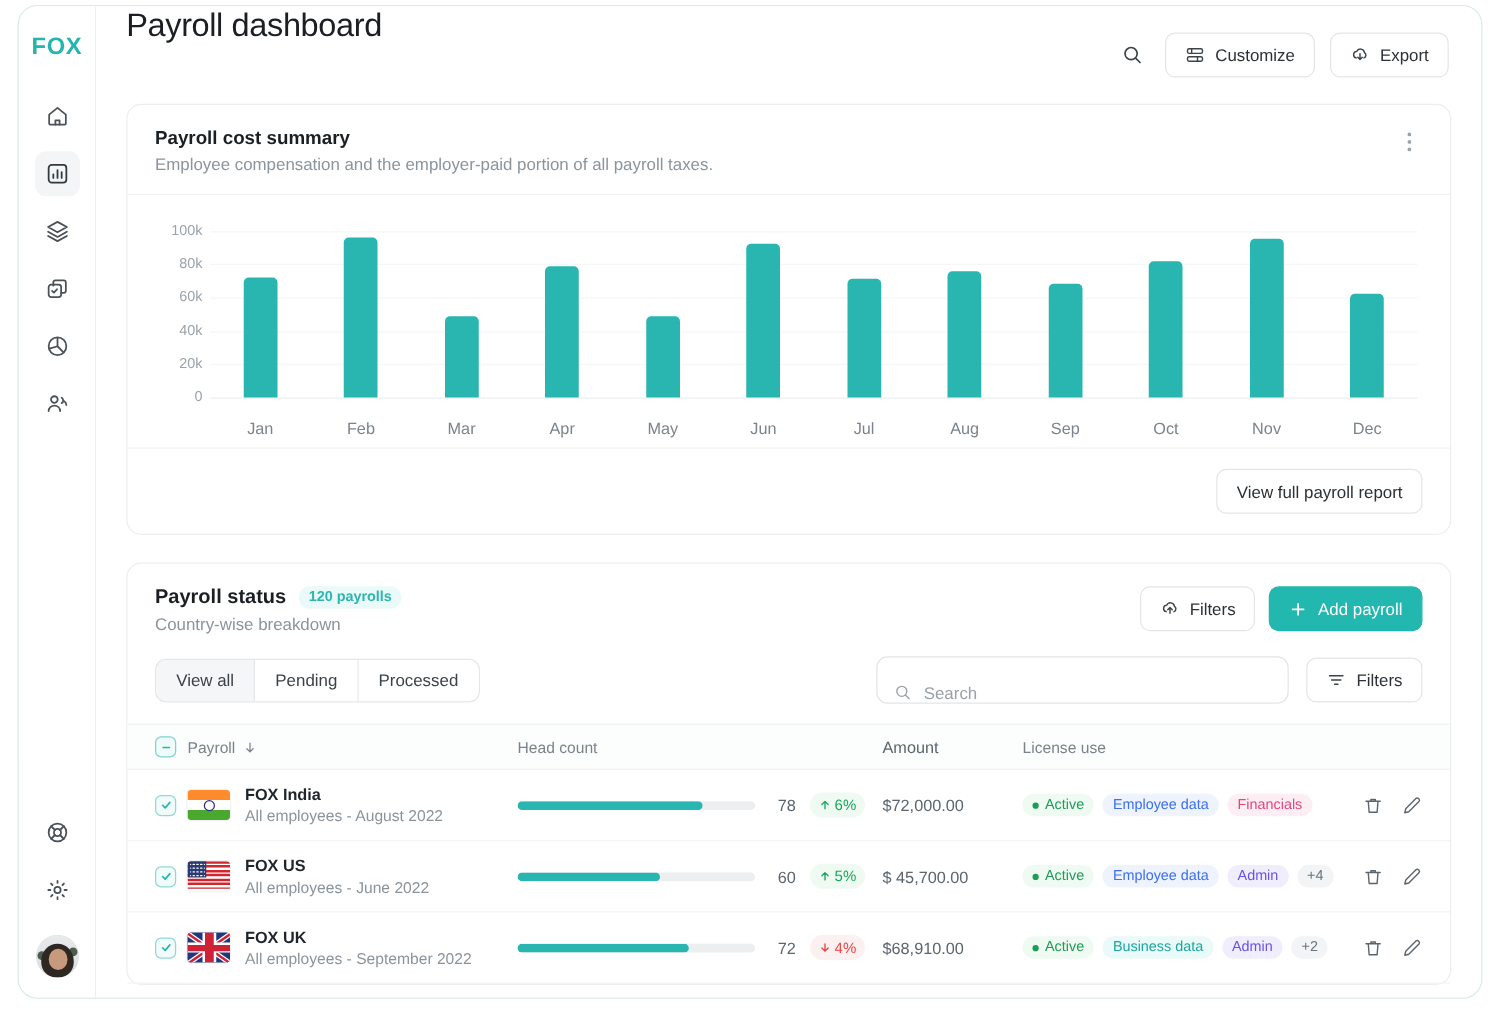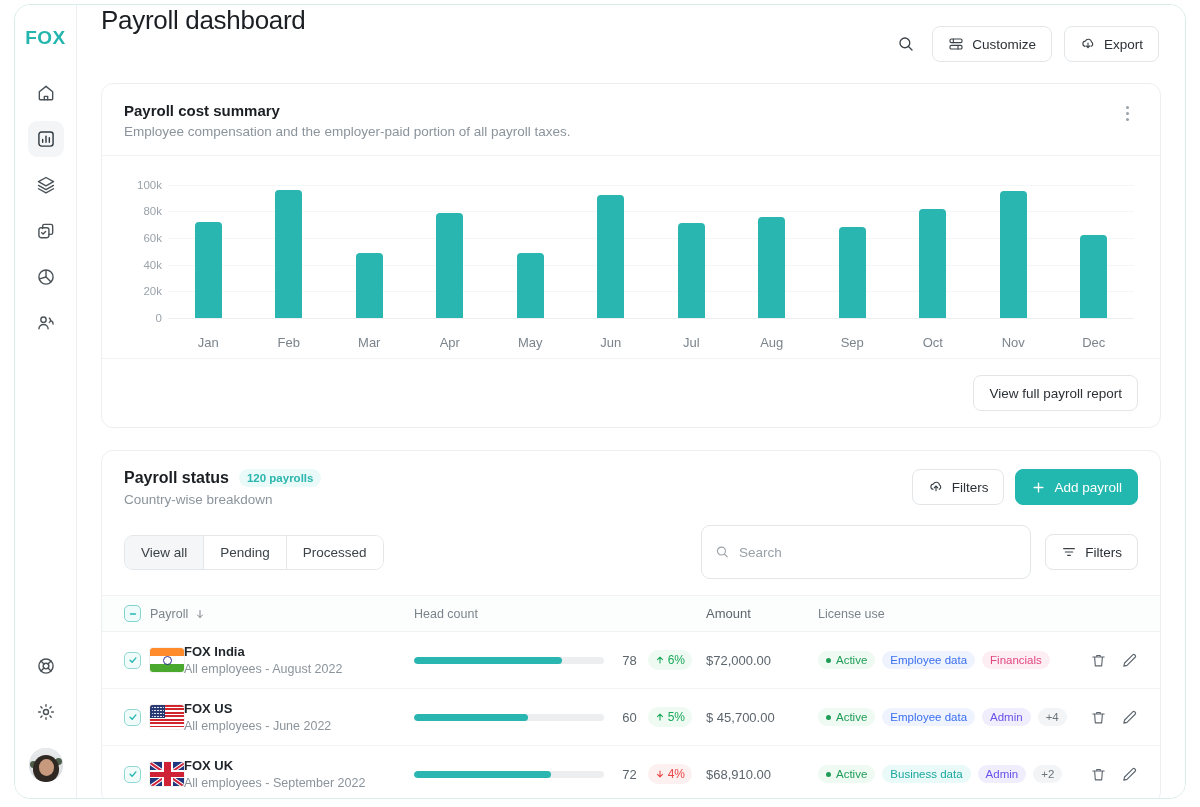--- a/index.html
+++ b/index.html
@@ -271,25 +271,25 @@
     color: #3b4248;
     background: #ffffff;
     cursor: pointer;
     border-right: 1px solid #e4e7ea;
   }
   .tab:last-child { border-right: 0; }
   .tab.active { background: #f4f6f7; font-weight: 500; }
   .search-box {
     margin-left: auto;
     width: 330px;
-    height: 54px;
+    height: 38px;
     border: 1px solid #e2e6e9;
     border-radius: 9px;
     display: flex;
-    align-items: center;
+    align-items: flex-end;
     gap: 9px;
     padding: 0 13px;
     background: #fff;
   }
   .search-box input {
     border: 0;
     outline: 0;
     font-size: 13.5px;
     color: #2b3136;
     width: 100%;
@@ -310,21 +310,21 @@
     font-size: 12.5px;
     color: #7b848c;
   }
   .row {
     display: flex;
     align-items: center;
     padding: 12px 22px;
     border-bottom: 1px solid #f2f4f5;
   }
   .c-check { flex: 0 0 26px; display:flex; align-items:center; }
-  .c-payroll { flex: 0 0 264px; display: flex; align-items: center; }
+  .c-payroll { flex: 0 0 264px; display: flex; align-items: center; gap: 12px; }
   .c-head { flex: 1; display: flex; align-items: center; gap: 11px; padding-right: 14px; }
   .c-amount { flex: 0 0 112px; font-size: 13px; color: #5c6view; }
   .c-amount { color: #5c656d; }
   .c-license { flex: 0 0 250px; display: flex; align-items: center; gap: 7px; }
   .c-actions { flex: 0 0 70px; display: flex; align-items: center; justify-content: flex-end; gap: 14px; }
 
   .chk {
     width: 17px; height: 17px;
     border: 1px solid #8fd9d4;
     border-radius: 5px;

